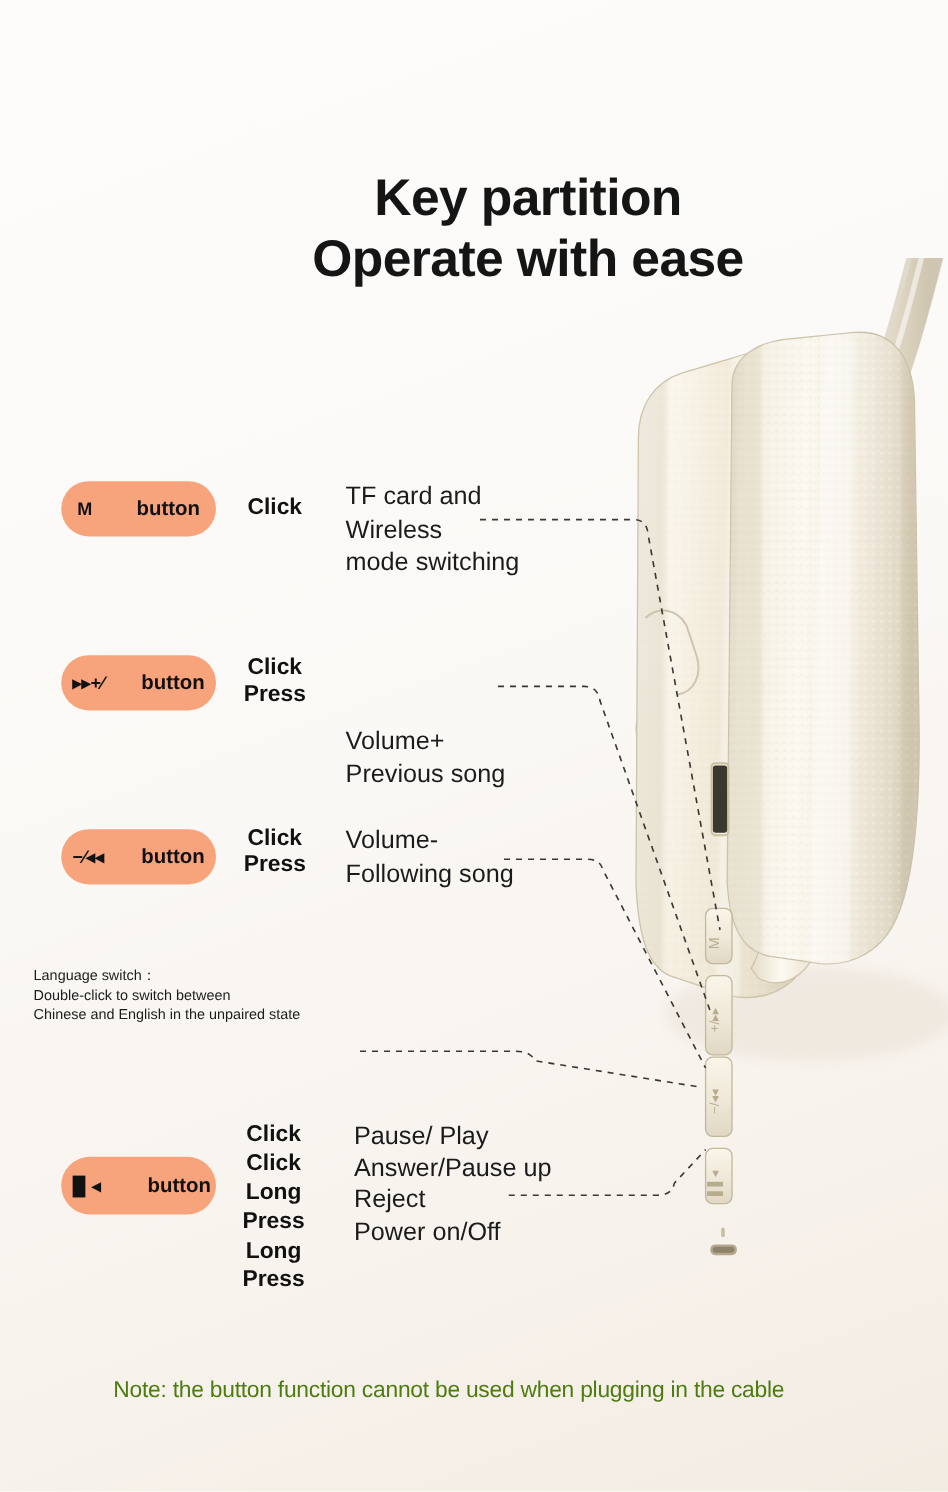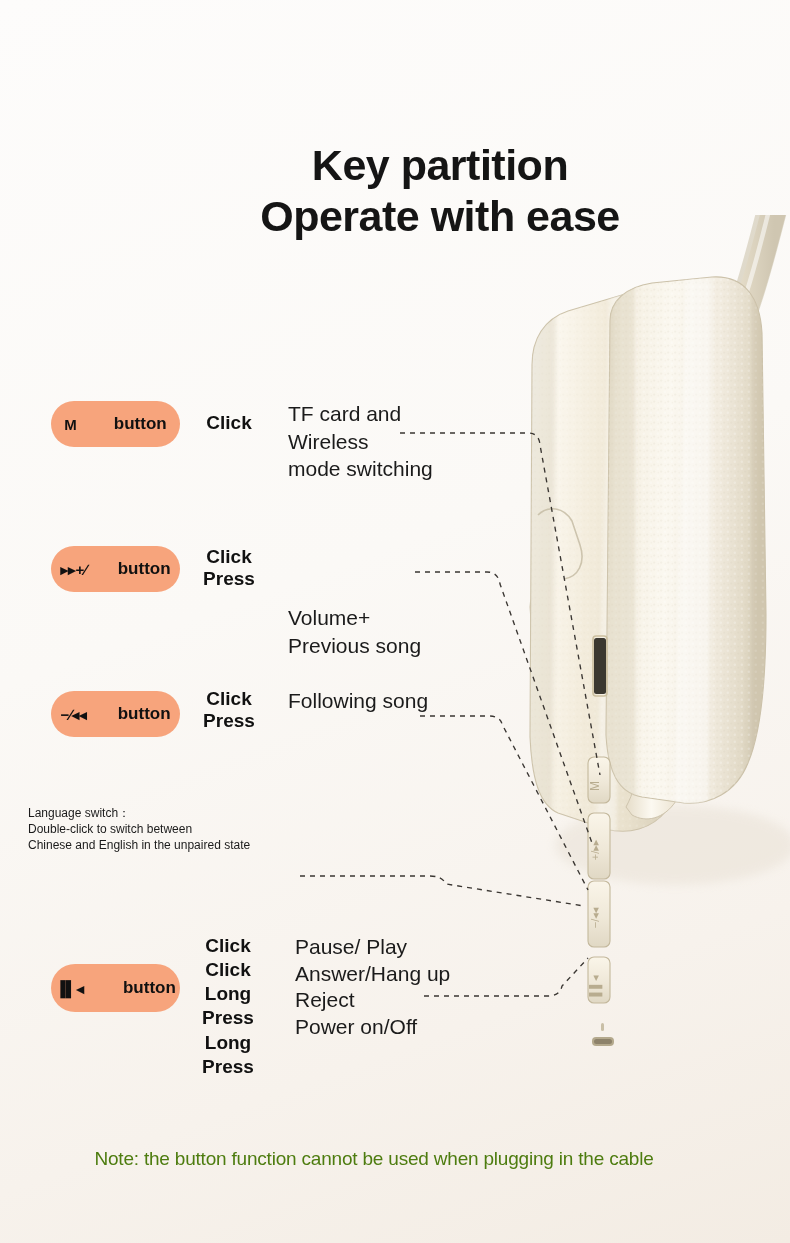--- a/index.html
+++ b/index.html
@@ -361,20 +361,21 @@
 
   <div class="pill" id="pill-vol-dn">
     <span class="glyph">−∕◂◂</span>
     <span class="word">button</span>
   </div>
   <div class="action-col" id="act-3">
     <div>Click</div>
     <div>Press</div>
   </div>
   <div class="desc-col" id="desc-3">
+    <div>Volume-</div>
     <div>Following song</div>
   </div>
 
   <div id="lang-note">
     <div>Language switch：</div>
     <div>Double-click to switch between</div>
     <div>Chinese and English in the unpaired state</div>
   </div>
 
   <div class="pill" id="pill-play">
@@ -382,20 +383,20 @@
     <span class="word">button</span>
   </div>
   <div class="action-col" id="act-4">
     <div>Click</div>
     <div>Click</div>
     <div>Long Press</div>
     <div>Long Press</div>
   </div>
   <div class="desc-col" id="desc-4">
     <div>Pause/ Play</div>
-    <div>Answer/Hang up</div>
+    <div>Answer/Pause up</div>
     <div>Reject</div>
     <div>Power on/Off</div>
   </div>
 
   <div id="bottom-note">Note: the button function cannot be used when plugging in the cable</div>
 
 </div>
 
 </body></html>

